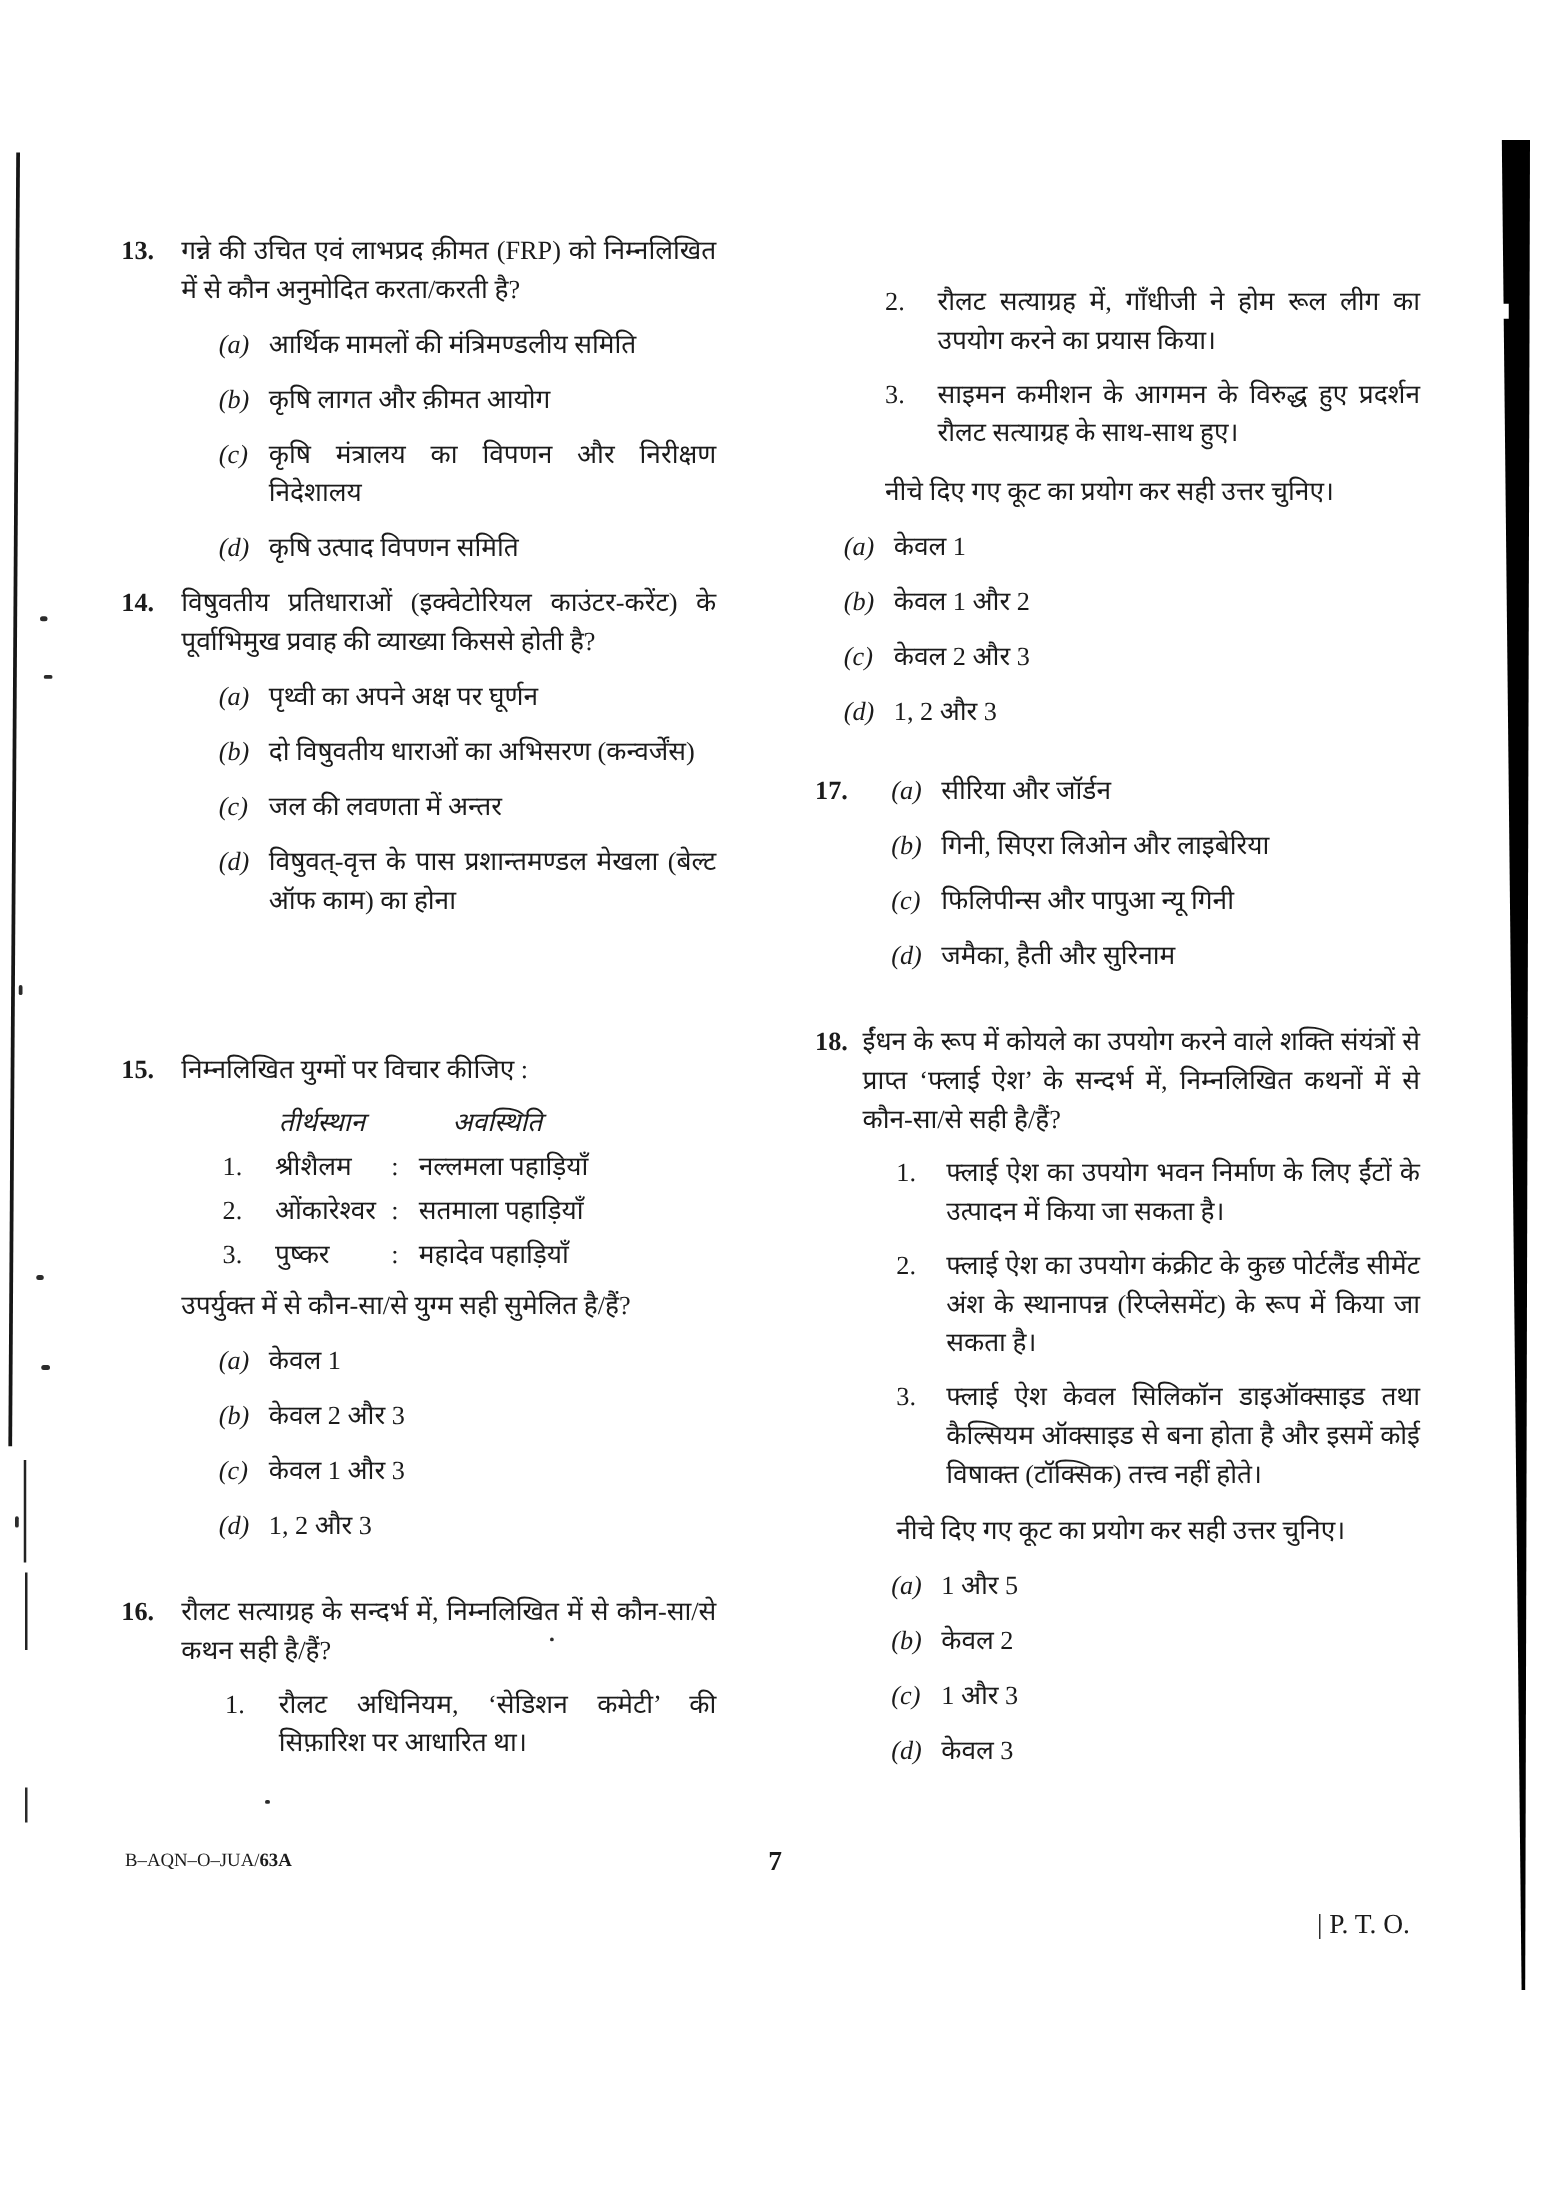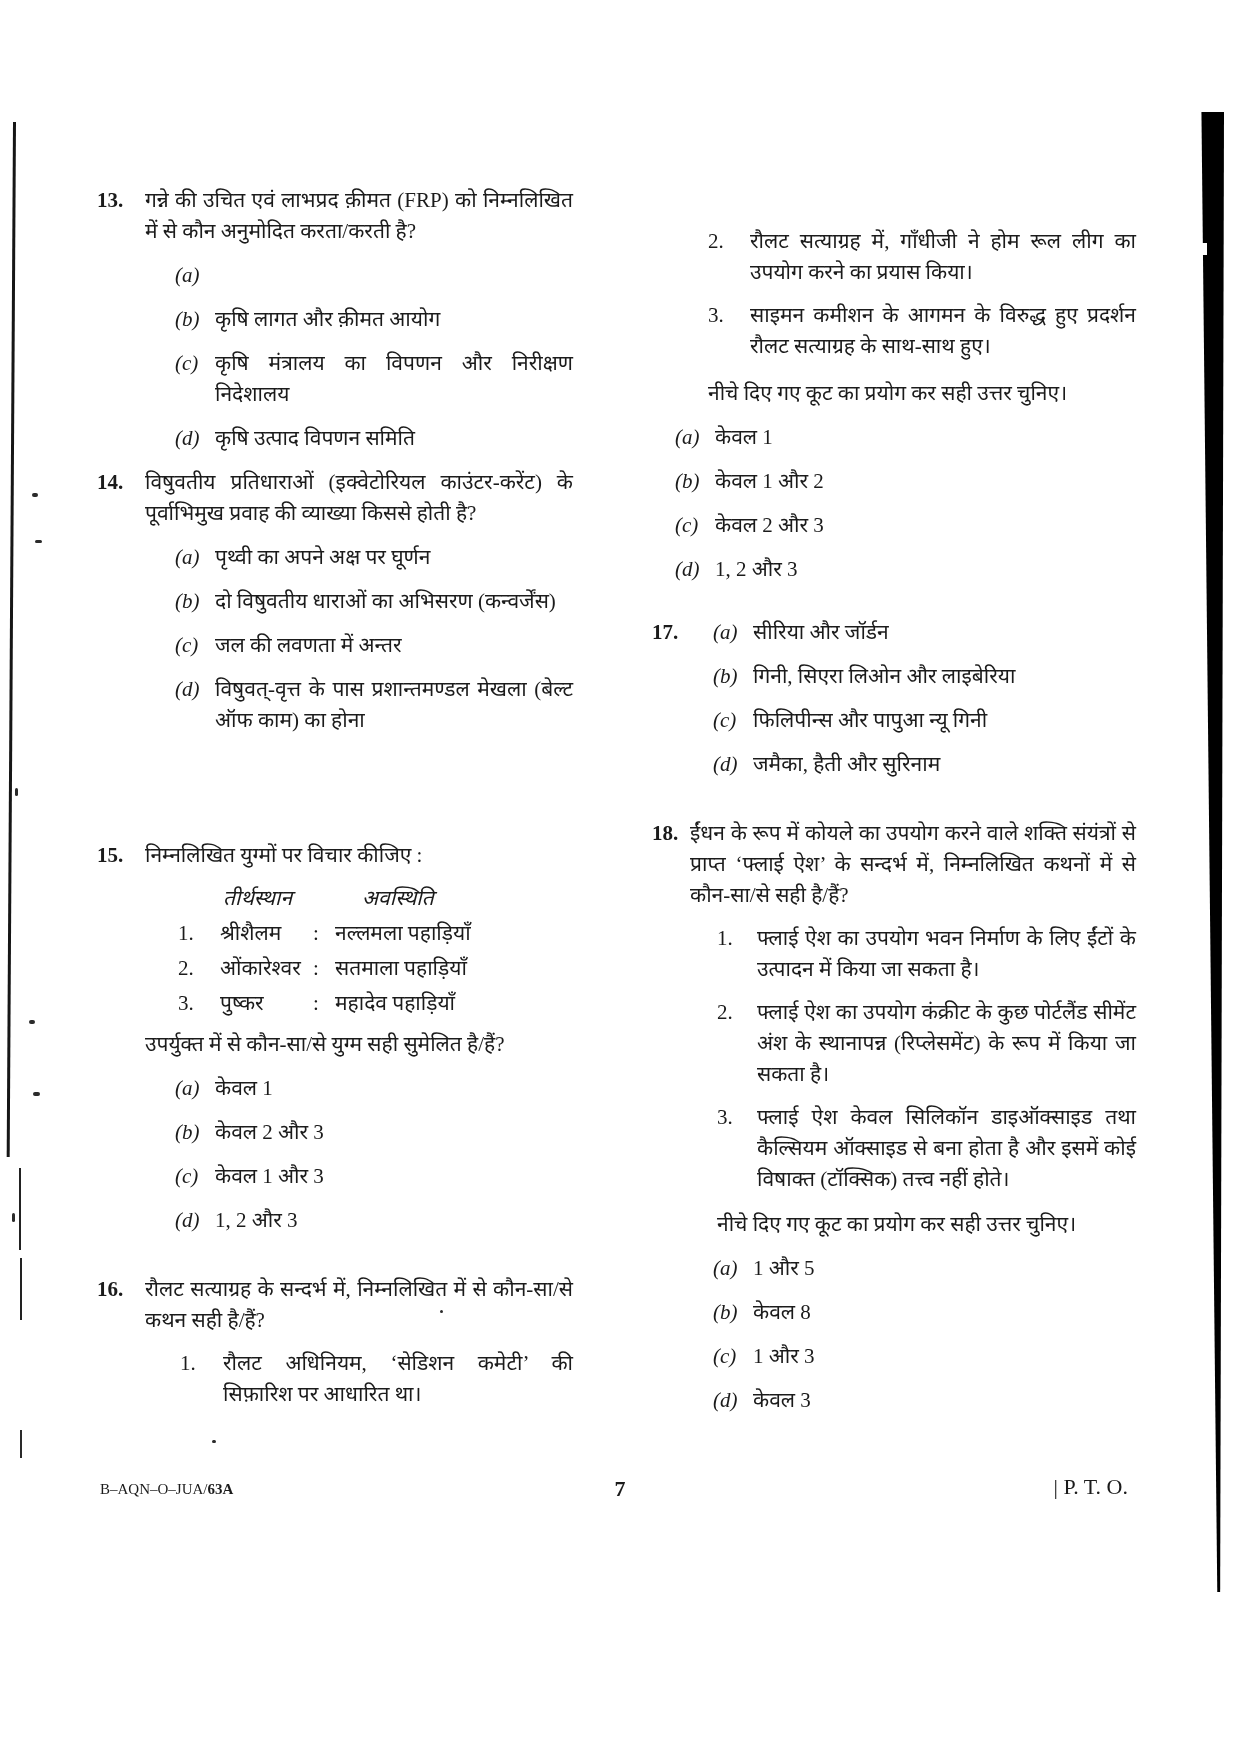--- a/index.html
+++ b/index.html
@@ -69,21 +69,21 @@
   .gap-q14 { margin-top:13px; }
   .gap-q15 { margin-top:104px; }
   .gap-q16 { margin-top:38px; }
   .gap-q17 { margin-top:32px; }
   .gap-q18 { margin-top:38px; }
 
   .footer-code { position:absolute; left:100px; top:1476px; font-size:15px; line-height:26px; }
   .footer-code b { font-weight:700; }
   .footer-page { position:absolute; left:0; width:100%; text-align:center; top:1476px;
     font-size:22px; font-weight:700; line-height:26px; }
-  .footer-pto { position:absolute; right:112px; top:1474px; font-size:22px; line-height:26px; }
+  .footer-pto { position:absolute; right:112px; top:1526px; font-size:22px; line-height:26px; }
 </style>
 </head>
 <body>
 
 <div class="page">
 
   <div class="left-line"></div>
   <div class="left-seg1"></div>
   <div class="left-seg2"></div>
   <div class="left-seg3"></div>
@@ -99,20 +99,21 @@
   <div class="speck sp8"></div>
 
   <div class="col col-left">
 
     <div class="q">
       <span class="qnum">13.</span>
       <div class="qtext">गन्ने की उचित एवं लाभप्रद क़ीमत (FRP) को निम्नलिखित में से कौन अनुमोदित करता/करती है?</div>
       <div class="opts">
         <div class="opt">
           <span class="olabel">(a)</span>
+          <div class="otext">आर्थिक मामलों की मंत्रिमण्डलीय समिति</div>
         </div>
         <div class="opt">
           <span class="olabel">(b)</span>
           <div class="otext">कृषि लागत और क़ीमत आयोग</div>
         </div>
         <div class="opt">
           <span class="olabel">(c)</span>
           <div class="otext">कृषि मंत्रालय का विपणन और निरीक्षण निदेशालय</div>
         </div>
         <div class="opt">
@@ -280,21 +281,21 @@
         </div>
       </div>
       <div class="followup fu-r18">नीचे दिए गए कूट का प्रयोग कर सही उत्तर चुनिए।</div>
       <div class="opts">
         <div class="opt">
           <span class="olabel">(a)</span>
           <div class="otext">1 और 5</div>
         </div>
         <div class="opt">
           <span class="olabel">(b)</span>
-          <div class="otext">केवल 8</div>
+          <div class="otext">केवल 2</div>
         </div>
         <div class="opt">
           <span class="olabel">(c)</span>
           <div class="otext">1 और 3</div>
         </div>
         <div class="opt">
           <span class="olabel">(d)</span>
           <div class="otext">केवल 3</div>
         </div>
       </div>

